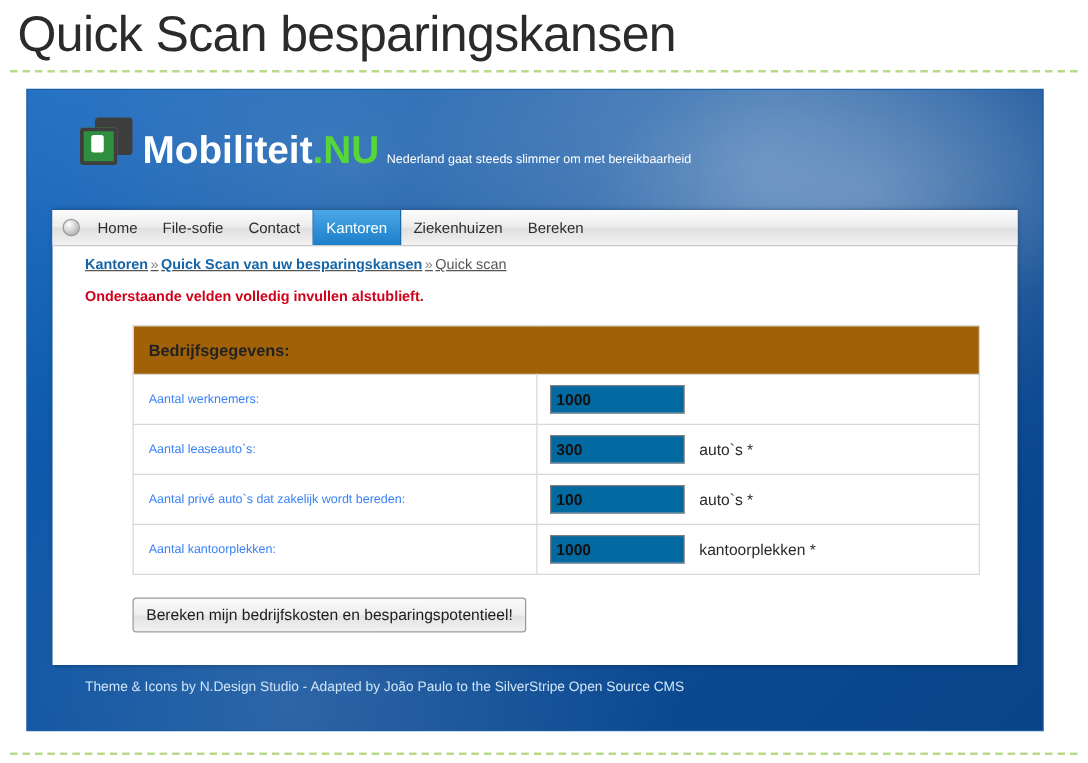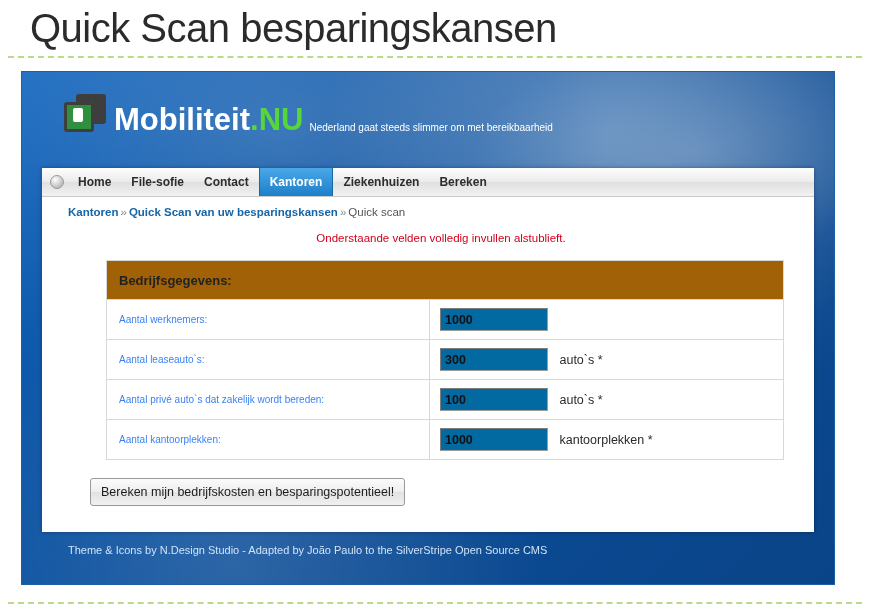--- a/index.html
+++ b/index.html
@@ -10,21 +10,21 @@
     width: 870px;
     height: 610px;
     background: #ffffff;
     font-family: "Liberation Sans", sans-serif;
     overflow: hidden;
   }
   .page-title {
     font-size: 40px;
     font-weight: normal;
     color: #2b2b2b;
-    padding: 4px 0 0 30px;
+    padding: 4px 0 0 14px;
     letter-spacing: -0.5px;
     line-height: 48px;
   }
   .title-rule {
     border-top: 2px dashed #b9d98b;
     margin: 4px 8px 0 8px;
     height: 0;
   }
   .browser-frame {
     position: relative;
@@ -147,50 +147,50 @@
     height: 12px;
     border-radius: 50%;
     background: radial-gradient(circle at 35% 30%, #ffffff, #bdbdbd 70%);
     border: 1px solid #9a9a9a;
   }
   .nav-item {
     display: flex;
     align-items: center;
     padding: 0 10px;
     font-size: 12px;
-    font-weight: bold;
+    font-weight: normal;
     color: #2d2d2d;
     cursor: pointer;
     white-space: nowrap;
   }
   .nav-item.active {
     background: linear-gradient(to bottom, #4aa8e8 0%, #1d7fc9 100%);
     color: #ffffff;
     border-left: 1px solid #1668a8;
     border-right: 1px solid #1668a8;
   }
   .breadcrumb {
     font-size: 11.5px;
     padding: 9px 0 0 26px;
     color: #555555;
+    text-decoration: underline;
   }
   .breadcrumb a {
     color: #1565a8;
     font-weight: bold;
     text-decoration: none;
     cursor: pointer;
   }
   .breadcrumb .sep { color: #888888; padding: 0 2px; }
   .breadcrumb .current { color: #555555; }
   .warning {
     color: #d0021b;
     font-size: 11.5px;
-    font-weight: normal;
+    font-weight: bold;
     padding: 14px 0 0 26px;
-    text-align: center;
   }
   .form-table {
     margin: 16px 0 0 64px;
     width: 678px;
     border-collapse: collapse;
     border: 1px solid #cfcfcf;
     background: #ffffff;
   }
   .form-table td {
     border: 1px solid #d8d8d8;
@@ -231,21 +231,21 @@
     border-left-color: #7d7d7d;
     background: #0369a1;
     vertical-align: middle;
     box-sizing: content-box;
   }
   .cell-input .unit {
     margin-left: 8px;
     vertical-align: middle;
   }
   .submit-wrap {
-    padding: 18px 0 0 48px;
+    padding: 18px 0 0 64px;
   }
   .submit-button {
     font-family: "Liberation Sans", sans-serif;
     font-size: 12.5px;
     color: #1c1c1c;
     padding: 6px 10px;
     background: linear-gradient(to bottom, #fbfbfb 0%, #eeeeee 50%, #e2e2e2 51%, #f1f1f1 100%);
     border: 1px solid #999999;
     border-radius: 3px;
     cursor: pointer;

